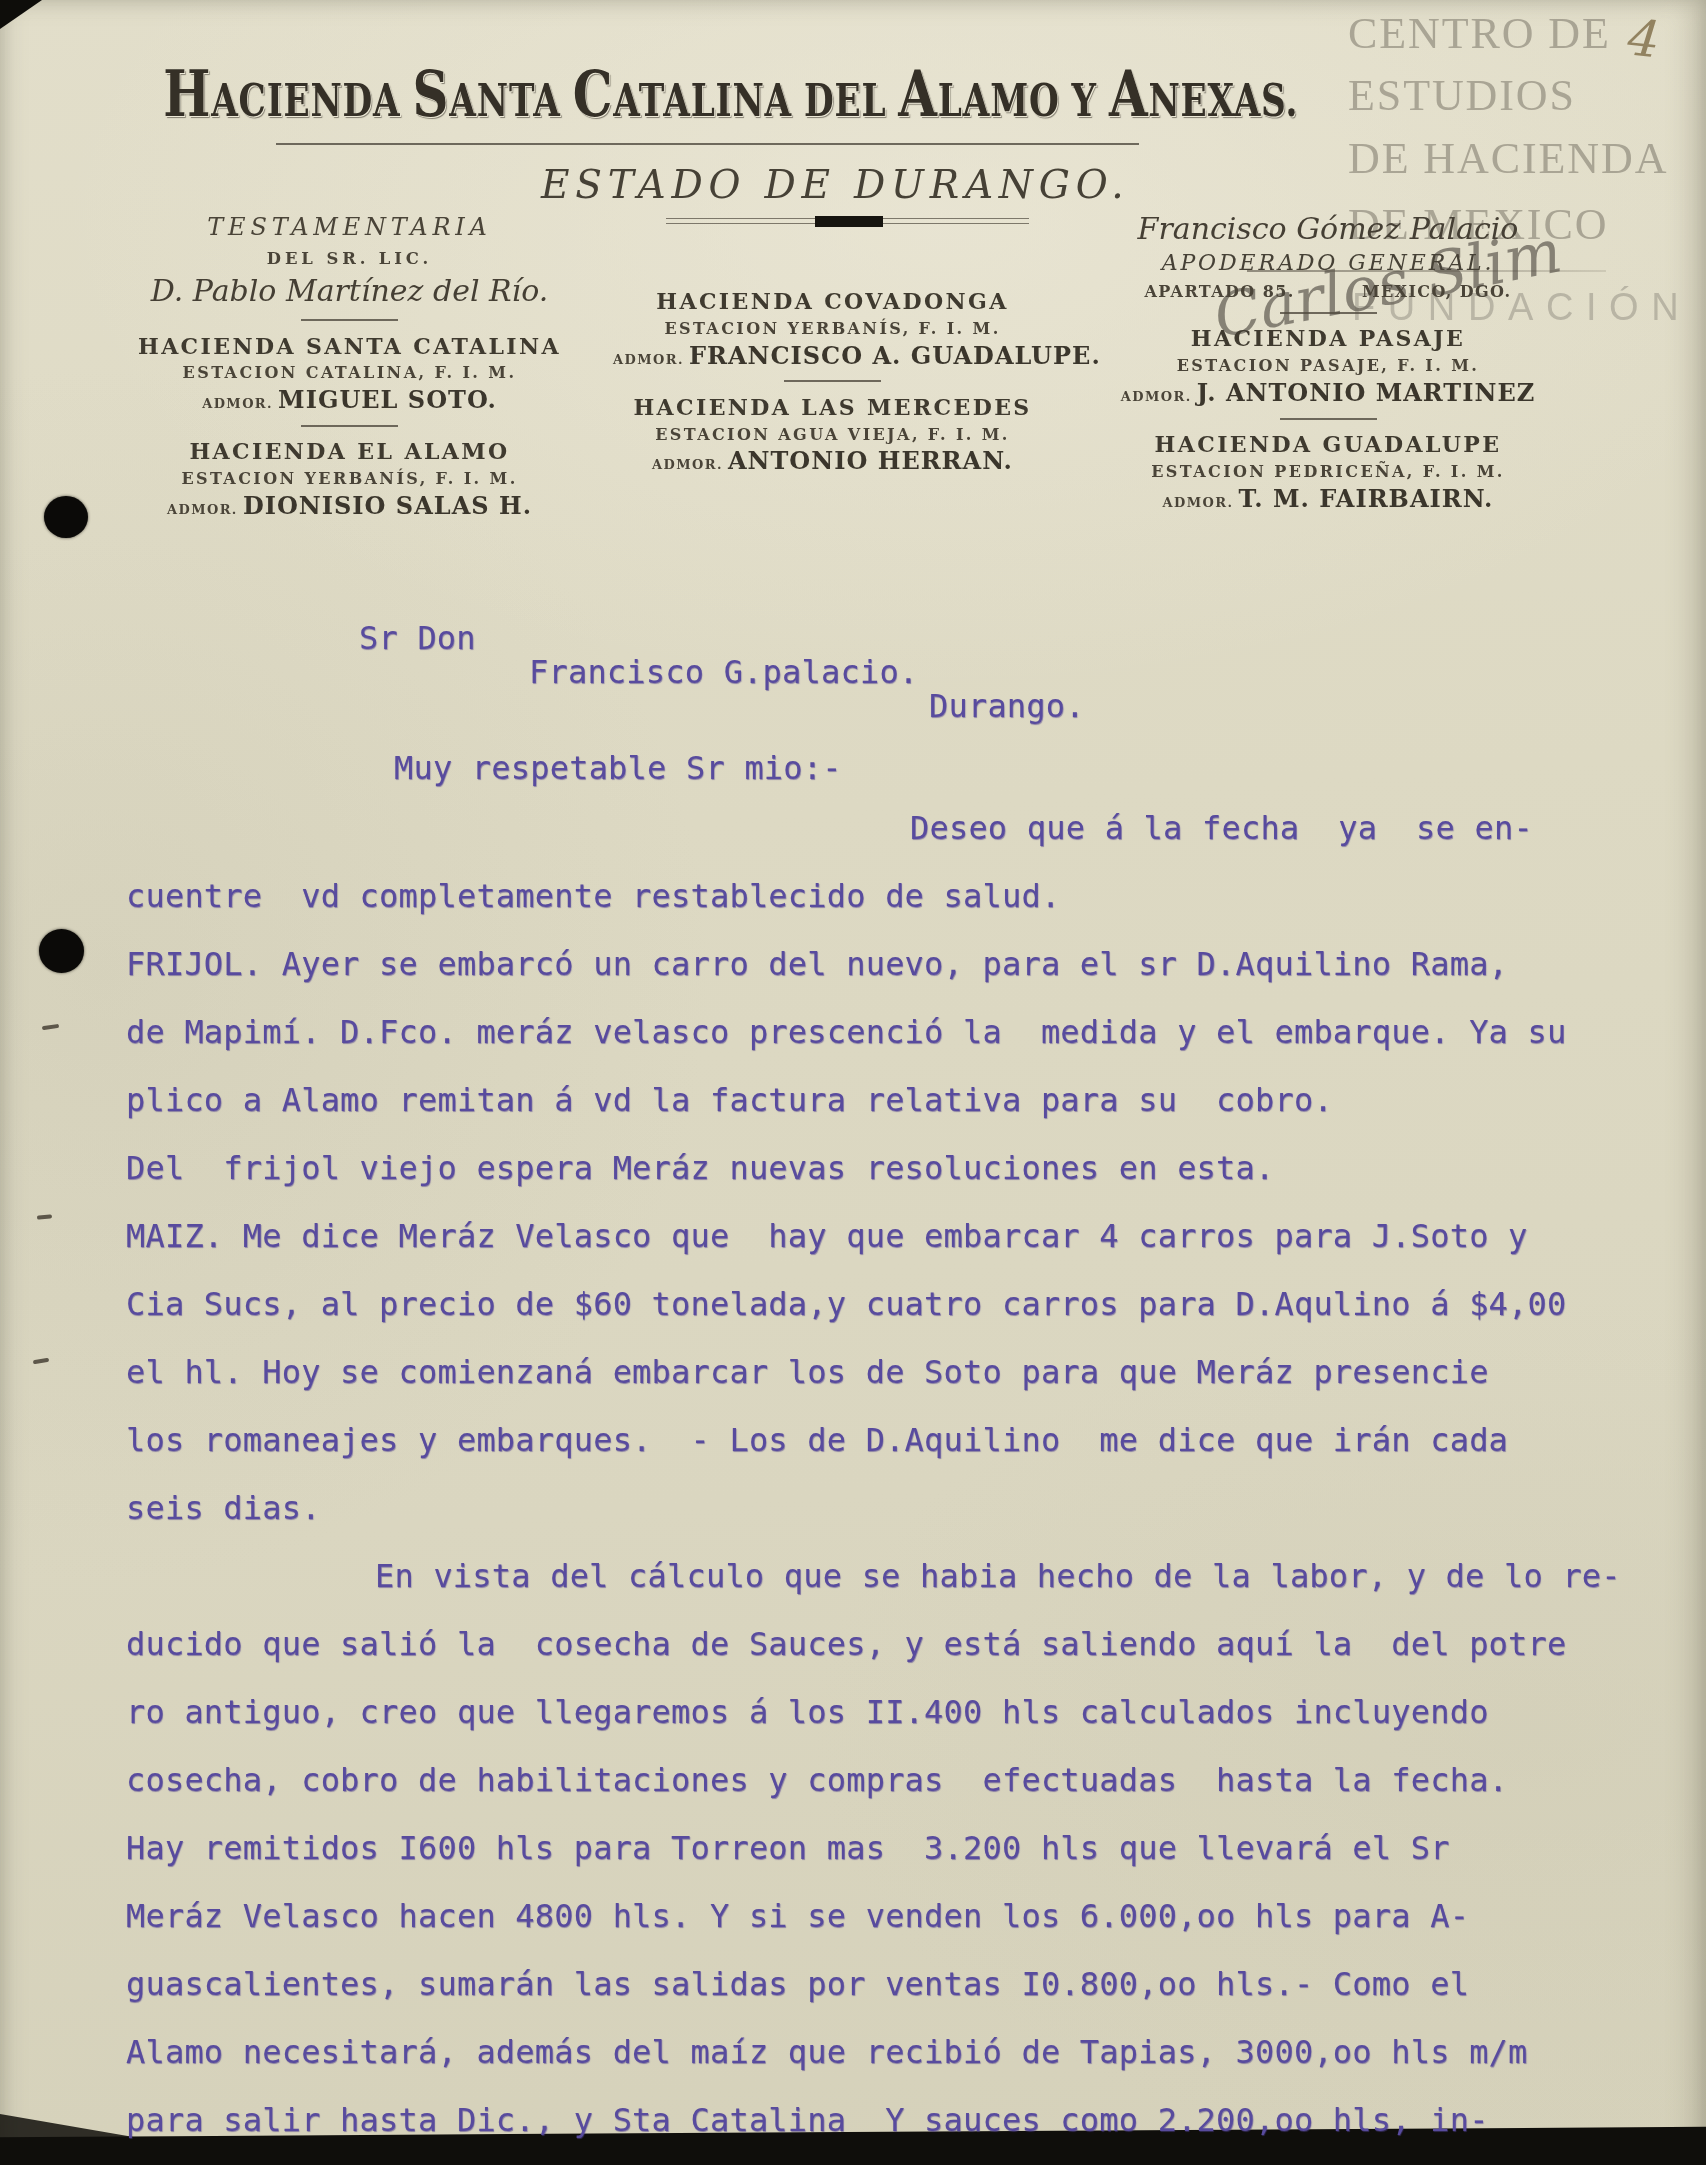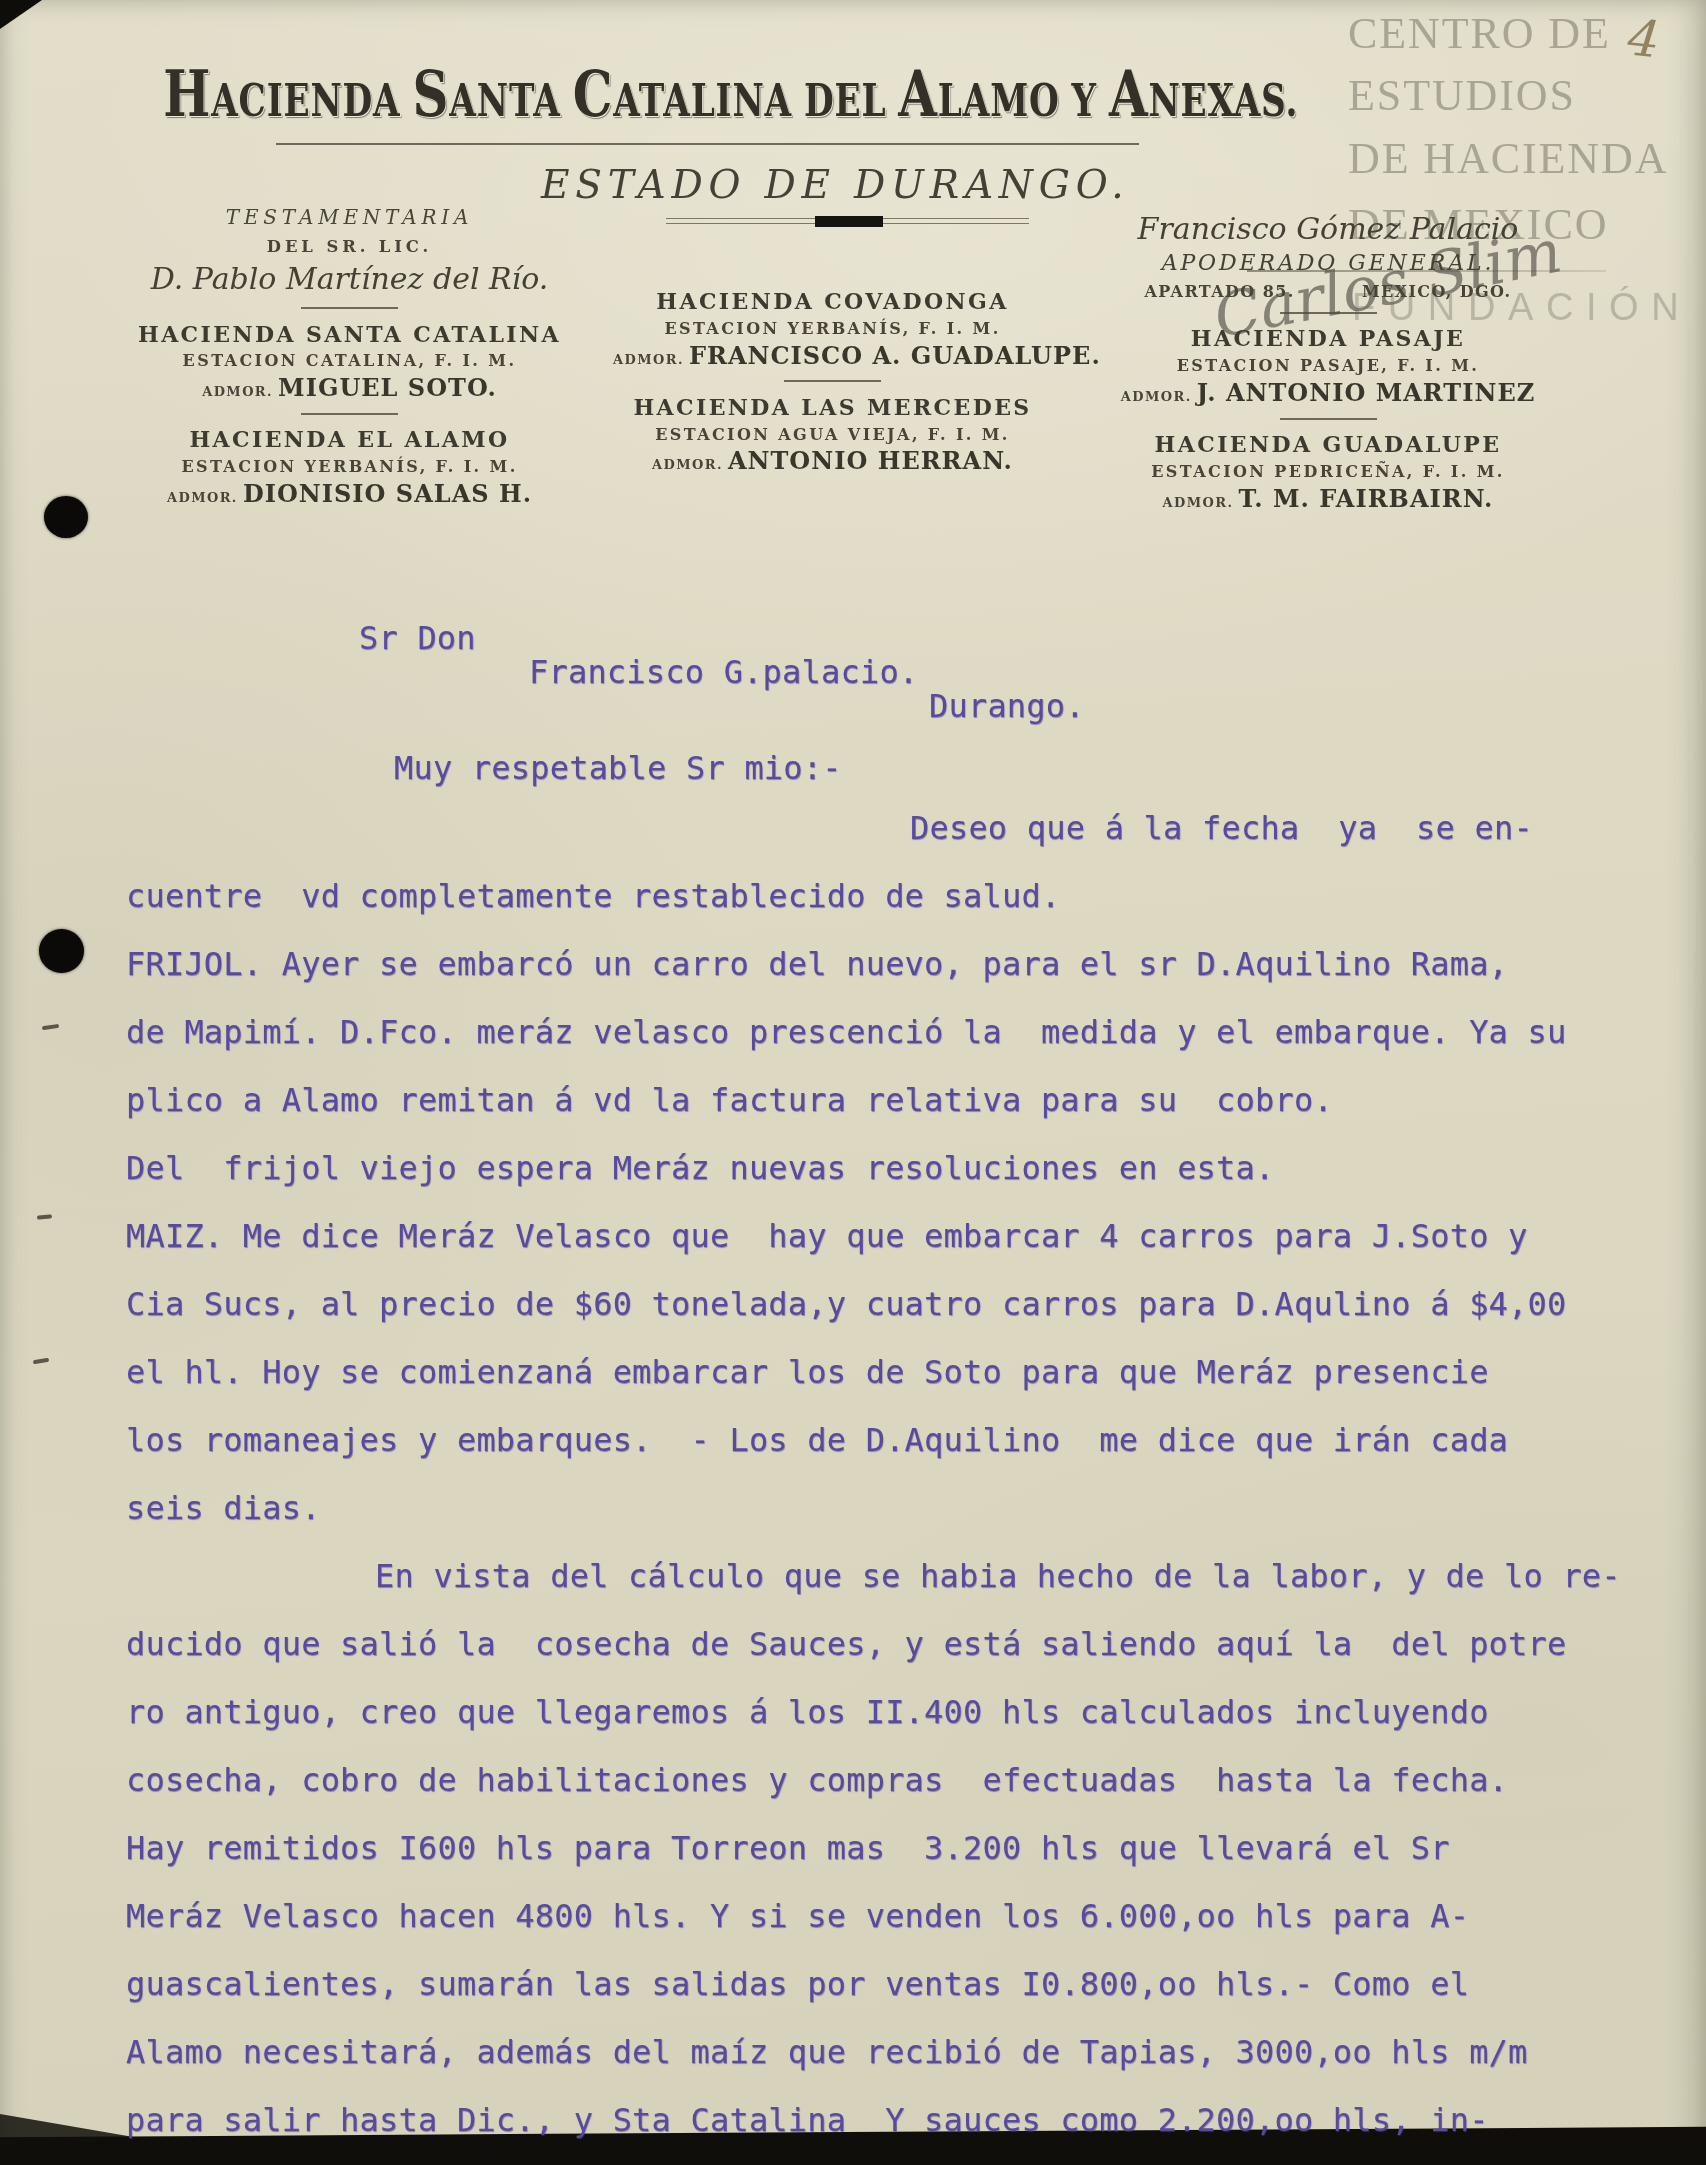--- a/index.html
+++ b/index.html
@@ -42,21 +42,21 @@
   .lh-sub{position:absolute;left:541px;top:162px;width:579px;text-align:center;
       font-style:italic;font-size:39px;letter-spacing:5.8px;color:#46413​6;color:#464136;white-space:nowrap;}
   .orn{position:absolute;left:666px;top:216px;width:363px;height:11.6px;}
   .orn .l1{position:absolute;left:0;top:1.9px;width:100%;height:1.4px;background:rgba(80,74,62,0.7);}
   .orn .l2{position:absolute;left:0;top:6.8px;width:100%;height:1.4px;background:rgba(80,74,62,0.7);}
   .orn .bar{position:absolute;left:149px;top:0;width:68px;height:10.6px;background:#16140f;}
   .col{position:absolute;text-align:center;}
   .col-left{left:130px;top:205px;width:439px;}
   .col-center{left:613px;top:288px;width:439px;}
   .col-right{left:1106px;top:205px;width:444px;}
-  .testa{font-style:italic;font-size:20px;letter-spacing:4.8px;color:#4a4438;}
+  .testa{font-style:italic;font-size:24px;letter-spacing:4.8px;color:#4a4438;margin-top:8px;}
   .srlic{font-size:16.4px;font-weight:bold;letter-spacing:3.9px;margin-top:7.7px;color:#4a4438;}
   .script-name{font-style:italic;font-size:30px;margin-top:5.8px;color:#453f34;white-space:nowrap;}
   .lh-rule{width:97px;height:1.9px;background:rgba(80,74,62,0.8);margin:10.6px auto 11.6px auto;}
   .hda-name{font-weight:bold;font-size:22px;letter-spacing:2.4px;color:#3f3a2f;white-space:nowrap;}
   .hda-sta{font-weight:bold;font-size:16px;letter-spacing:2.4px;margin-top:4.8px;color:#4a4438;white-space:nowrap;}
   .hda-adm{margin-top:2.9px;white-space:nowrap;}
   .adm-l{font-weight:bold;font-size:13px;letter-spacing:1.4px;color:#4a4438;}
   .adm-n{font-weight:bold;font-size:24px;letter-spacing:1px;color:#3b362c;}
   .apod{font-style:italic;font-size:22px;letter-spacing:2.9px;margin-top:3.9px;color:#46413​6;color:#464136;}
   .apod-u{position:absolute;left:1247px;top:270px;width:359px;height:1.9px;

